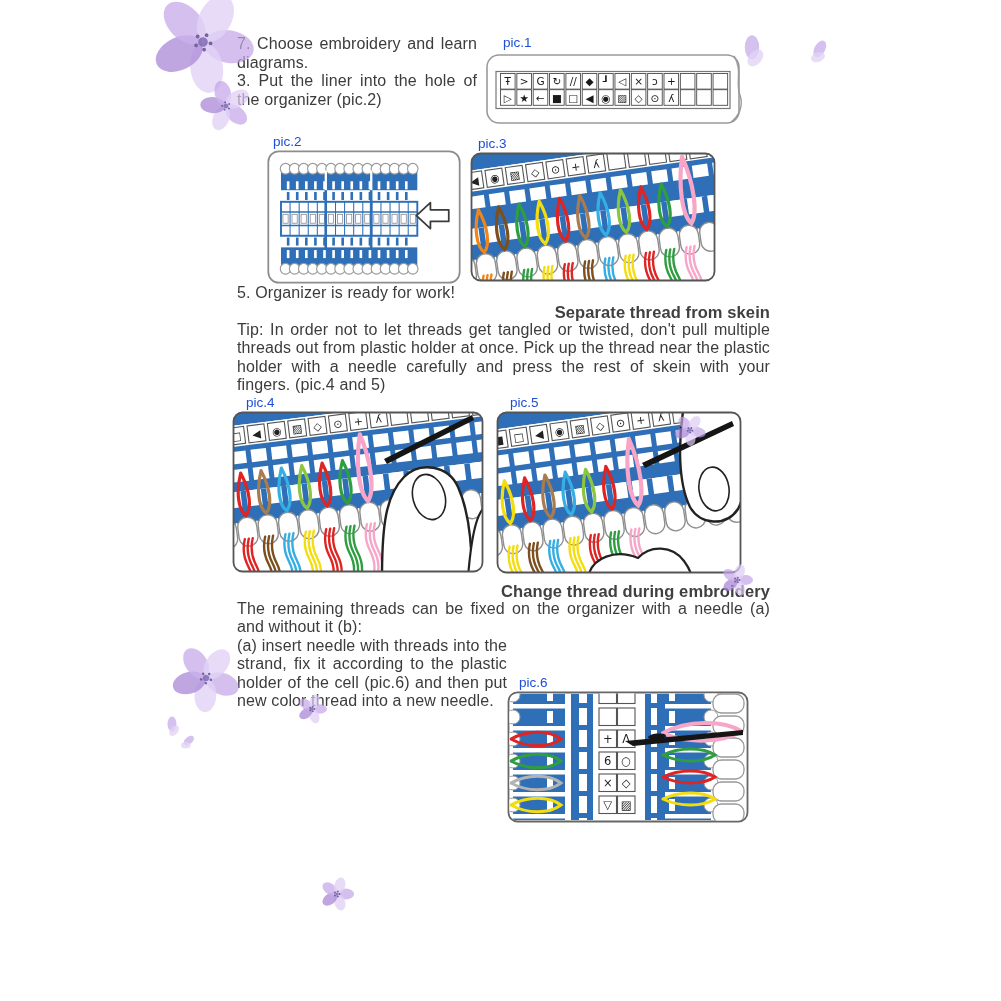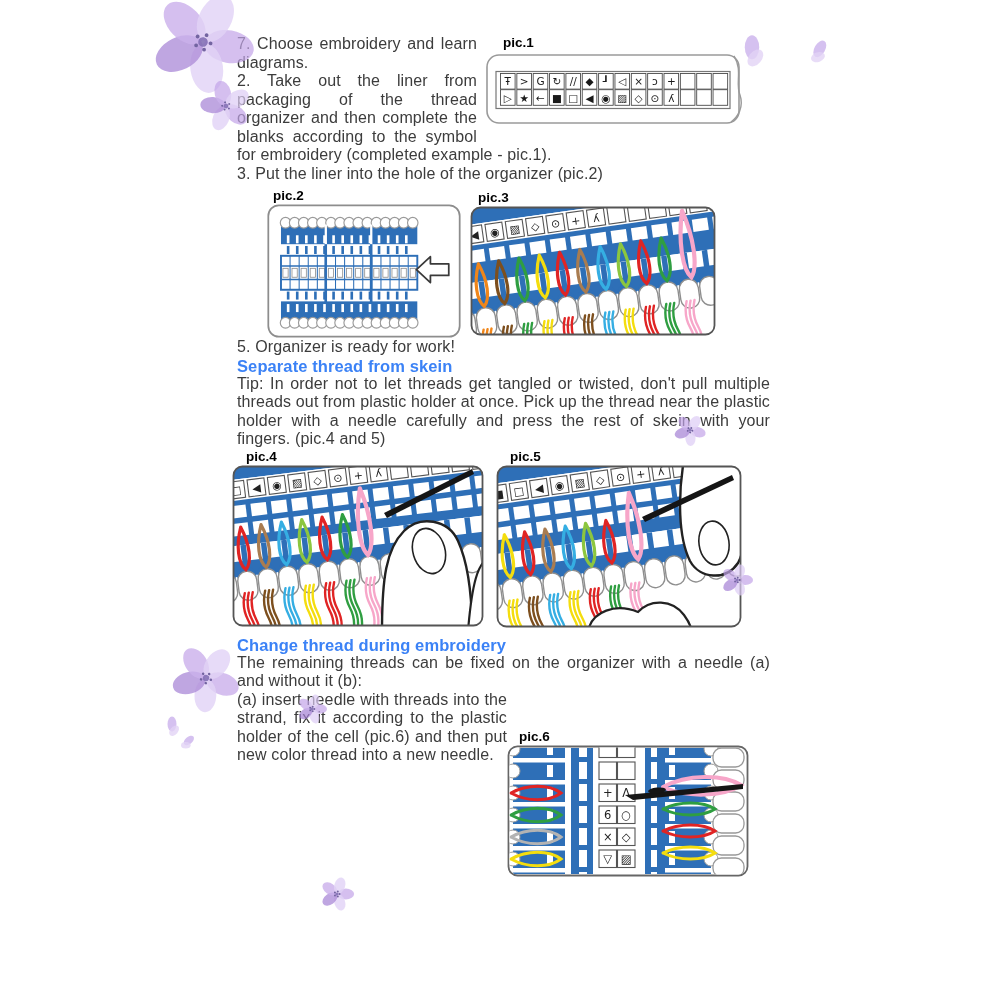--- a/index.html
+++ b/index.html
@@ -1,21 +1,21 @@
 <!DOCTYPE html>
 <html><head>
 <meta charset="utf-8">
 <style>
   html,body{margin:0;padding:0;background:#fff;}
   .page{position:relative;width:1001px;height:1001px;background:#fff;overflow:hidden;
         font-family:"Liberation Sans","DejaVu Sans",sans-serif;color:#3c3c3c;}
   .content{position:absolute;left:237px;top:35px;width:533px;z-index:2;}
   .content p{margin:0;font-size:16px;line-height:18.5px;text-align:justify;letter-spacing:0.12px;color:#3c3c3c;}
-  h3{margin:0;font-size:16.5px;line-height:18px;text-align:left;color:#3b82f6;letter-spacing:0.1px;}
-  .fig-label{font-weight:bold;font-size:13.5px;color:#000000;line-height:15px;}
+  h3{margin:0;font-size:16.5px;line-height:18px;text-align:right;color:#404040;letter-spacing:0.1px;}
+  .fig-label{font-weight:normal;font-size:13.5px;color:#1d4ed8;line-height:15px;}
   .fig svg{display:block;}
   .fig1{float:right;width:285px;height:92px;margin:0 0 2px 8px;}
   .fig1 .fig-label{margin-left:18px;}
   .fig1 svg{width:268px;height:74px;margin-top:2px;}
   .figrow{display:flex;align-items:center;margin-top:5px;}
   .fig2{margin-left:30px;}
   .fig2 svg{width:194px;height:134px;margin-top:1px;}
   .fig2 .fig-label{margin-left:6px;}
   .fig3{margin-left:9px;}
   .fig3 svg{width:246px;height:130px;margin-top:1px;}
@@ -96,21 +96,20 @@
             <text x="186.3" y="49.6" font-size="10.5" text-anchor="middle" fill="#1a1a1a" font-family="DejaVu Sans, sans-serif">ʎ</text>
             <rect x="195.35000000000002" y="21.5" width="14.6" height="15.6" fill="#fff" stroke="#4a4a4a" stroke-width="0.9"></rect>
             <rect x="195.35000000000002" y="37.7" width="14.6" height="15.6" fill="#fff" stroke="#4a4a4a" stroke-width="0.9"></rect>
             <rect x="211.70000000000002" y="21.5" width="14.6" height="15.6" fill="#fff" stroke="#4a4a4a" stroke-width="0.9"></rect>
             <rect x="211.70000000000002" y="37.7" width="14.6" height="15.6" fill="#fff" stroke="#4a4a4a" stroke-width="0.9"></rect>
             <rect x="228.05" y="21.5" width="14.6" height="15.6" fill="#fff" stroke="#4a4a4a" stroke-width="0.9"></rect>
             <rect x="228.05" y="37.7" width="14.6" height="15.6" fill="#fff" stroke="#4a4a4a" stroke-width="0.9"></rect>
           </svg>
       </div>
       <p>7. Choose embroidery and learn diagrams.</p>
-      <p>2. Take out the liner from packaging of the thread organizer and then complete the blanks according to the symbol for embroidery (completed example - pic.1).</p>
       <p>3. Put the liner into the hole of the organizer (pic.2)</p>
     </div>
 
     <div class="figrow">
       <div class="fig fig2">
         <div class="fig-label">pic.2</div>
         <svg id="pic2" preserveAspectRatio="none" viewBox="0 0 222 150">
             <rect x="1.5" y="1.5" width="219" height="147" rx="12" fill="#fff" stroke="#8d8d8d" stroke-width="2"></rect>
             <g transform="translate(16 11)">
               <rect x="0" y="12" width="156" height="22" fill="#2e6fb7"></rect>

